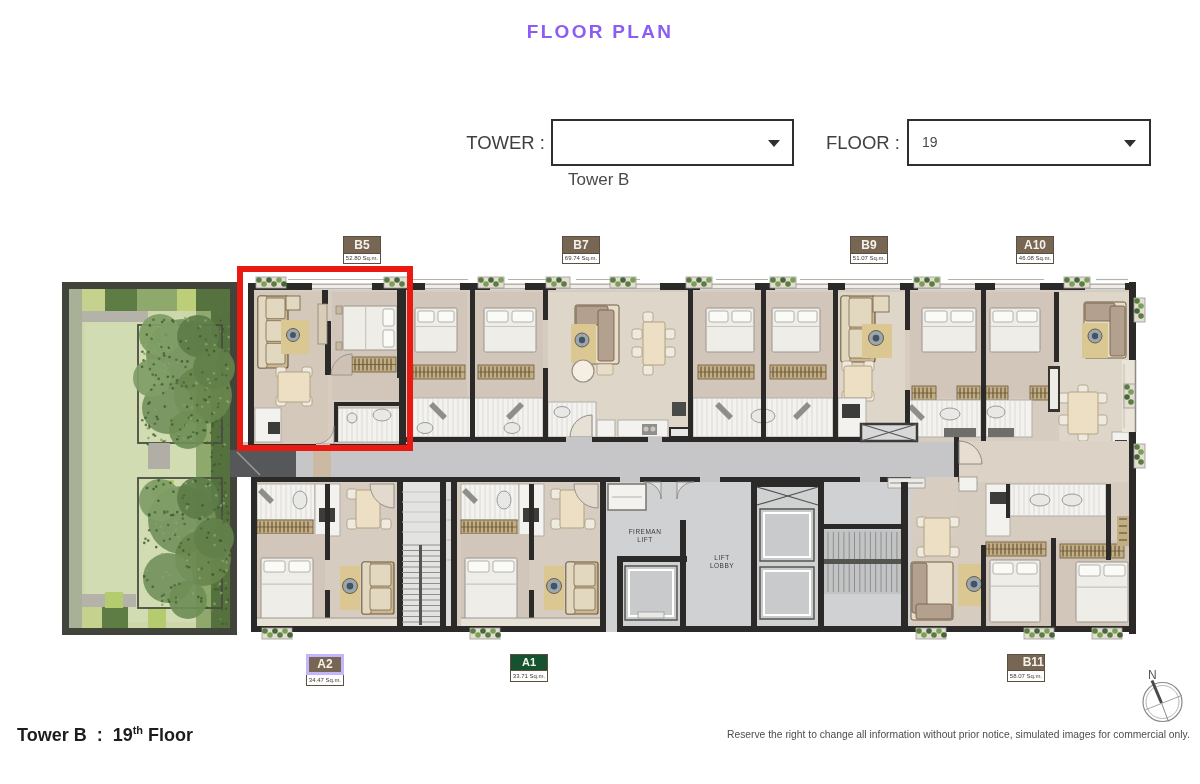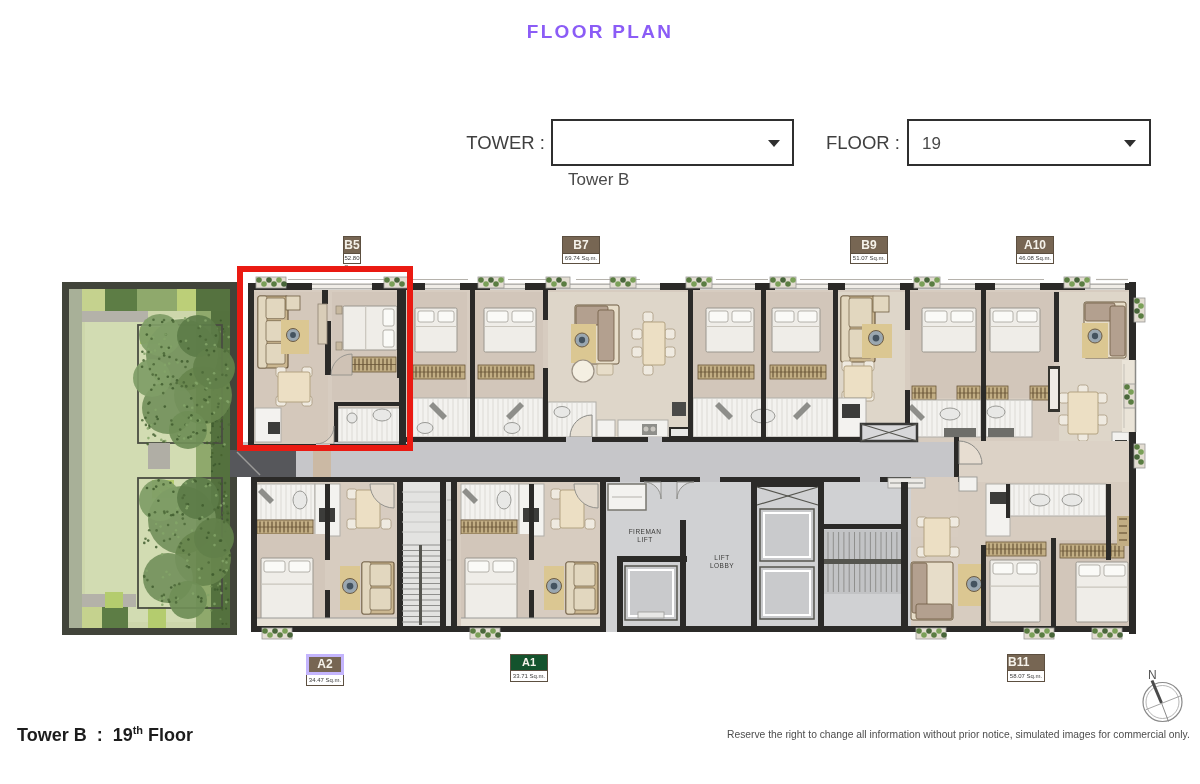--- a/index.html
+++ b/index.html
@@ -16,21 +16,21 @@
 <div class="abs" style="left:551px;top:119px;width:239px;height:43px;border:2px solid #2f2f2f;background:#fff;"></div>
 
 <div class="abs" style="left:568px;top:134px;font-size:17px;color:#4a4a4a;margin-top:36px;">Tower B</div>
 
 <div class="abs" style="left:768px;top:140px;width:0;height:0;border-left:6px solid transparent;border-right:6px solid transparent;border-top:7px solid #2f2f2f;"></div>
 
 <div class="abs" style="left:760px;top:132px;width:140px;text-align:right;font-size:18.5px;color:#3f3f3f;">FLOOR :</div>
 
 <div class="abs" style="left:907px;top:119px;width:240px;height:43px;border:2px solid #2f2f2f;background:#fff;"></div>
 
-<div class="abs" style="left:922px;top:134px;font-size:17px;color:#4a4a4a;">19</div>
+<div class="abs" style="left:922px;top:134px;font-size:14px;color:#4a4a4a;">19</div>
 
 <div class="abs" style="left:1124px;top:140px;width:0;height:0;border-left:6px solid transparent;border-right:6px solid transparent;border-top:7px solid #2f2f2f;"></div>
 
 <svg class="abs" style="left:0;top:0;" width="1200" height="784" viewBox="0 0 1200 784">
 
 <rect x="62" y="282" width="175" height="353" fill="#41443a"></rect>
 <rect x="69" y="289" width="161" height="339" fill="#b9c49e"></rect>
 
 <rect x="69" y="289" width="13" height="339" fill="#a8b098"></rect>
 
@@ -1541,21 +1541,21 @@
 <rect x="1092" y="628" width="30" height="11" fill="#e3ddd2" stroke="#9a9a96" stroke-width="0.8"></rect>
 <circle cx="1095" cy="631" r="2.8" fill="#5a7d42"></circle>
 <circle cx="1100" cy="635" r="2.8" fill="#7aa058"></circle>
 <circle cx="1105" cy="631" r="2.8" fill="#48663a"></circle>
 <circle cx="1110" cy="635" r="2.8" fill="#5a7d42"></circle>
 <circle cx="1115" cy="631" r="2.8" fill="#7aa058"></circle>
 <circle cx="1120" cy="635" r="2.8" fill="#48663a"></circle>
 
 </svg>
 
-<div class="abs" style="left:343px;top:236px;width:18px;">
+<div class="abs" style="left:343px;top:236px;width:38px;">
   <div style="background:#776653;border:1px solid #5c4f40;color:#f5f2ea;font-size:12px;font-weight:bold;text-align:center;line-height:16px;height:16px;">B5</div>
   <div style="background:#fff;border:1px solid #5c4f40;border-top:none;color:#3a3a3a;font-size:6px;text-align:center;line-height:9px;height:9px;">52.80 Sq.m.</div>
 </div>
 
 <div class="abs" style="left:562px;top:236px;width:38px;">
   <div style="background:#776653;border:1px solid #5c4f40;color:#f5f2ea;font-size:12px;font-weight:bold;text-align:center;line-height:16px;height:16px;">B7</div>
   <div style="background:#fff;border:1px solid #5c4f40;border-top:none;color:#3a3a3a;font-size:6px;text-align:center;line-height:9px;height:9px;">69.74 Sq.m.</div>
 </div>
 
 <div class="abs" style="left:850px;top:236px;width:38px;">
@@ -1572,21 +1572,21 @@
   <div style="background:#776653;border:3px solid #c4b5fd;color:#f5f2ea;font-size:12px;font-weight:bold;text-align:center;line-height:15px;height:15px;">A2</div>
   <div style="background:#fff;border:1px solid #5c4f40;border-top:none;color:#3a3a3a;font-size:6px;text-align:center;line-height:10px;height:10px;">34.47 Sq.m.</div>
 </div>
 
 <div class="abs" style="left:510px;top:654px;width:38px;">
   <div style="background:#14532d;border:1px solid #5c4f40;color:#f5f2ea;font-size:11px;font-weight:bold;text-align:center;line-height:15px;height:15px;">A1</div>
   <div style="background:#fff;border:1px solid #5c4f40;border-top:none;color:#3a3a3a;font-size:6px;text-align:center;line-height:10px;height:10px;">33.71 Sq.m.</div>
 </div>
 
 <div class="abs" style="left:1007px;top:654px;width:38px;">
-  <div style="background:#776653;border:1px solid #5c4f40;color:#f5f2ea;font-size:12px;font-weight:bold;text-align:left;line-height:15px;height:15px;">B11</div>
+  <div style="background:#776653;border:1px solid #5c4f40;color:#f5f2ea;font-size:12px;font-weight:bold;text-align:right;line-height:15px;height:15px;">B11</div>
   <div style="background:#fff;border:1px solid #5c4f40;border-top:none;color:#3a3a3a;font-size:6px;text-align:center;line-height:10px;height:10px;">58.07 Sq.m.</div>
 </div>
 
 <div class="abs" style="left:237px;top:266px;width:176px;height:185px;border:6px solid #ea1a12;box-sizing:border-box;"></div>
 
 <div class="abs" style="left:17px;top:724px;font-size:18px;font-weight:bold;color:#1d1d1d;">Tower B&nbsp; :&nbsp; 19<sup style="font-size:11px;">th</sup> Floor</div>
 
 <div class="abs" style="left:727px;top:729px;white-space:nowrap;font-size:10.3px;color:#4d4d4d;">Reserve the right to change all information without prior notice, simulated images for commercial only.</div>
 
 <svg class="abs" style="left:1130px;top:655px;" width="80" height="85" viewBox="0 0 80 85">

